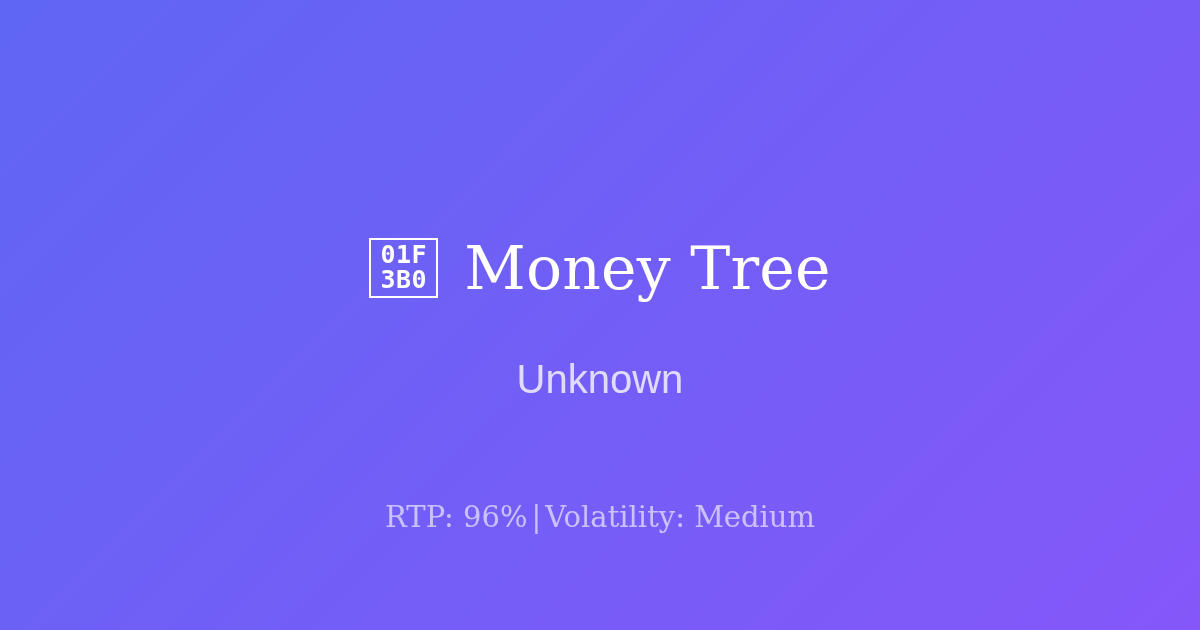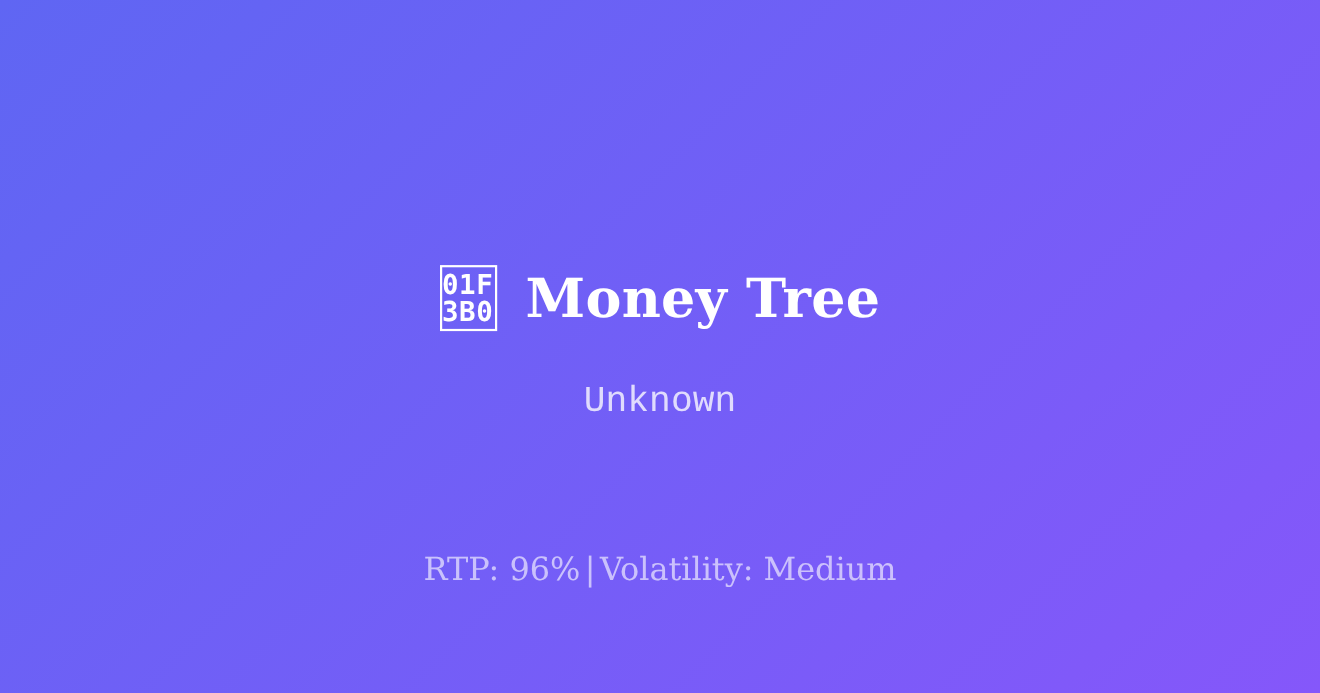--- a/index.html
+++ b/index.html
@@ -34,56 +34,56 @@
     align-items: center;
     justify-content: center;
     gap: 26px;
     line-height: 1;
     margin-top: -34px;
   }
 
   
   .tofu-glyph {
     flex: 0 0 auto;
-    width: 52px;
+    width: 69px;
     height: 60px;
     box-sizing: border-box;
     border: 2px solid #ffffff;
     display: flex;
     flex-direction: column;
-    align-items: flex-start;
+    align-items: center;
     justify-content: center;
     font-family: "DejaVu Sans Mono", "Liberation Mono", monospace;
     color: #ffffff;
     font-size: 25px;
     font-weight: 700;
     letter-spacing: 0.5px;
     line-height: 0.99;
     padding: 1px 0 0 0;
   }
 
   .tofu-glyph .tofu-row {
     display: block;
     white-space: pre;
   }
 
   .game-title {
     font-family: "DejaVu Serif", "Liberation Serif", serif;
-    font-size: 49px;
-    font-weight: 700;
+    font-size: 60px;
+    font-weight: 400;
     color: #ffffff;
     white-space: nowrap;
     letter-spacing: 0.2px;
   }
 
   
   .provider {
     margin-top: 21px;
-    font-family: Liberation Mono, monospace;
-    font-size: 33px;
+    font-family: Liberation Sans, sans-serif;
+    font-size: 40px;
     font-weight: 400;
     color: rgba(255, 255, 255, 0.78);
     white-space: nowrap;
     line-height: 1;
   }
 
   
   .meta-line {
     position: absolute;
     left: 0;

